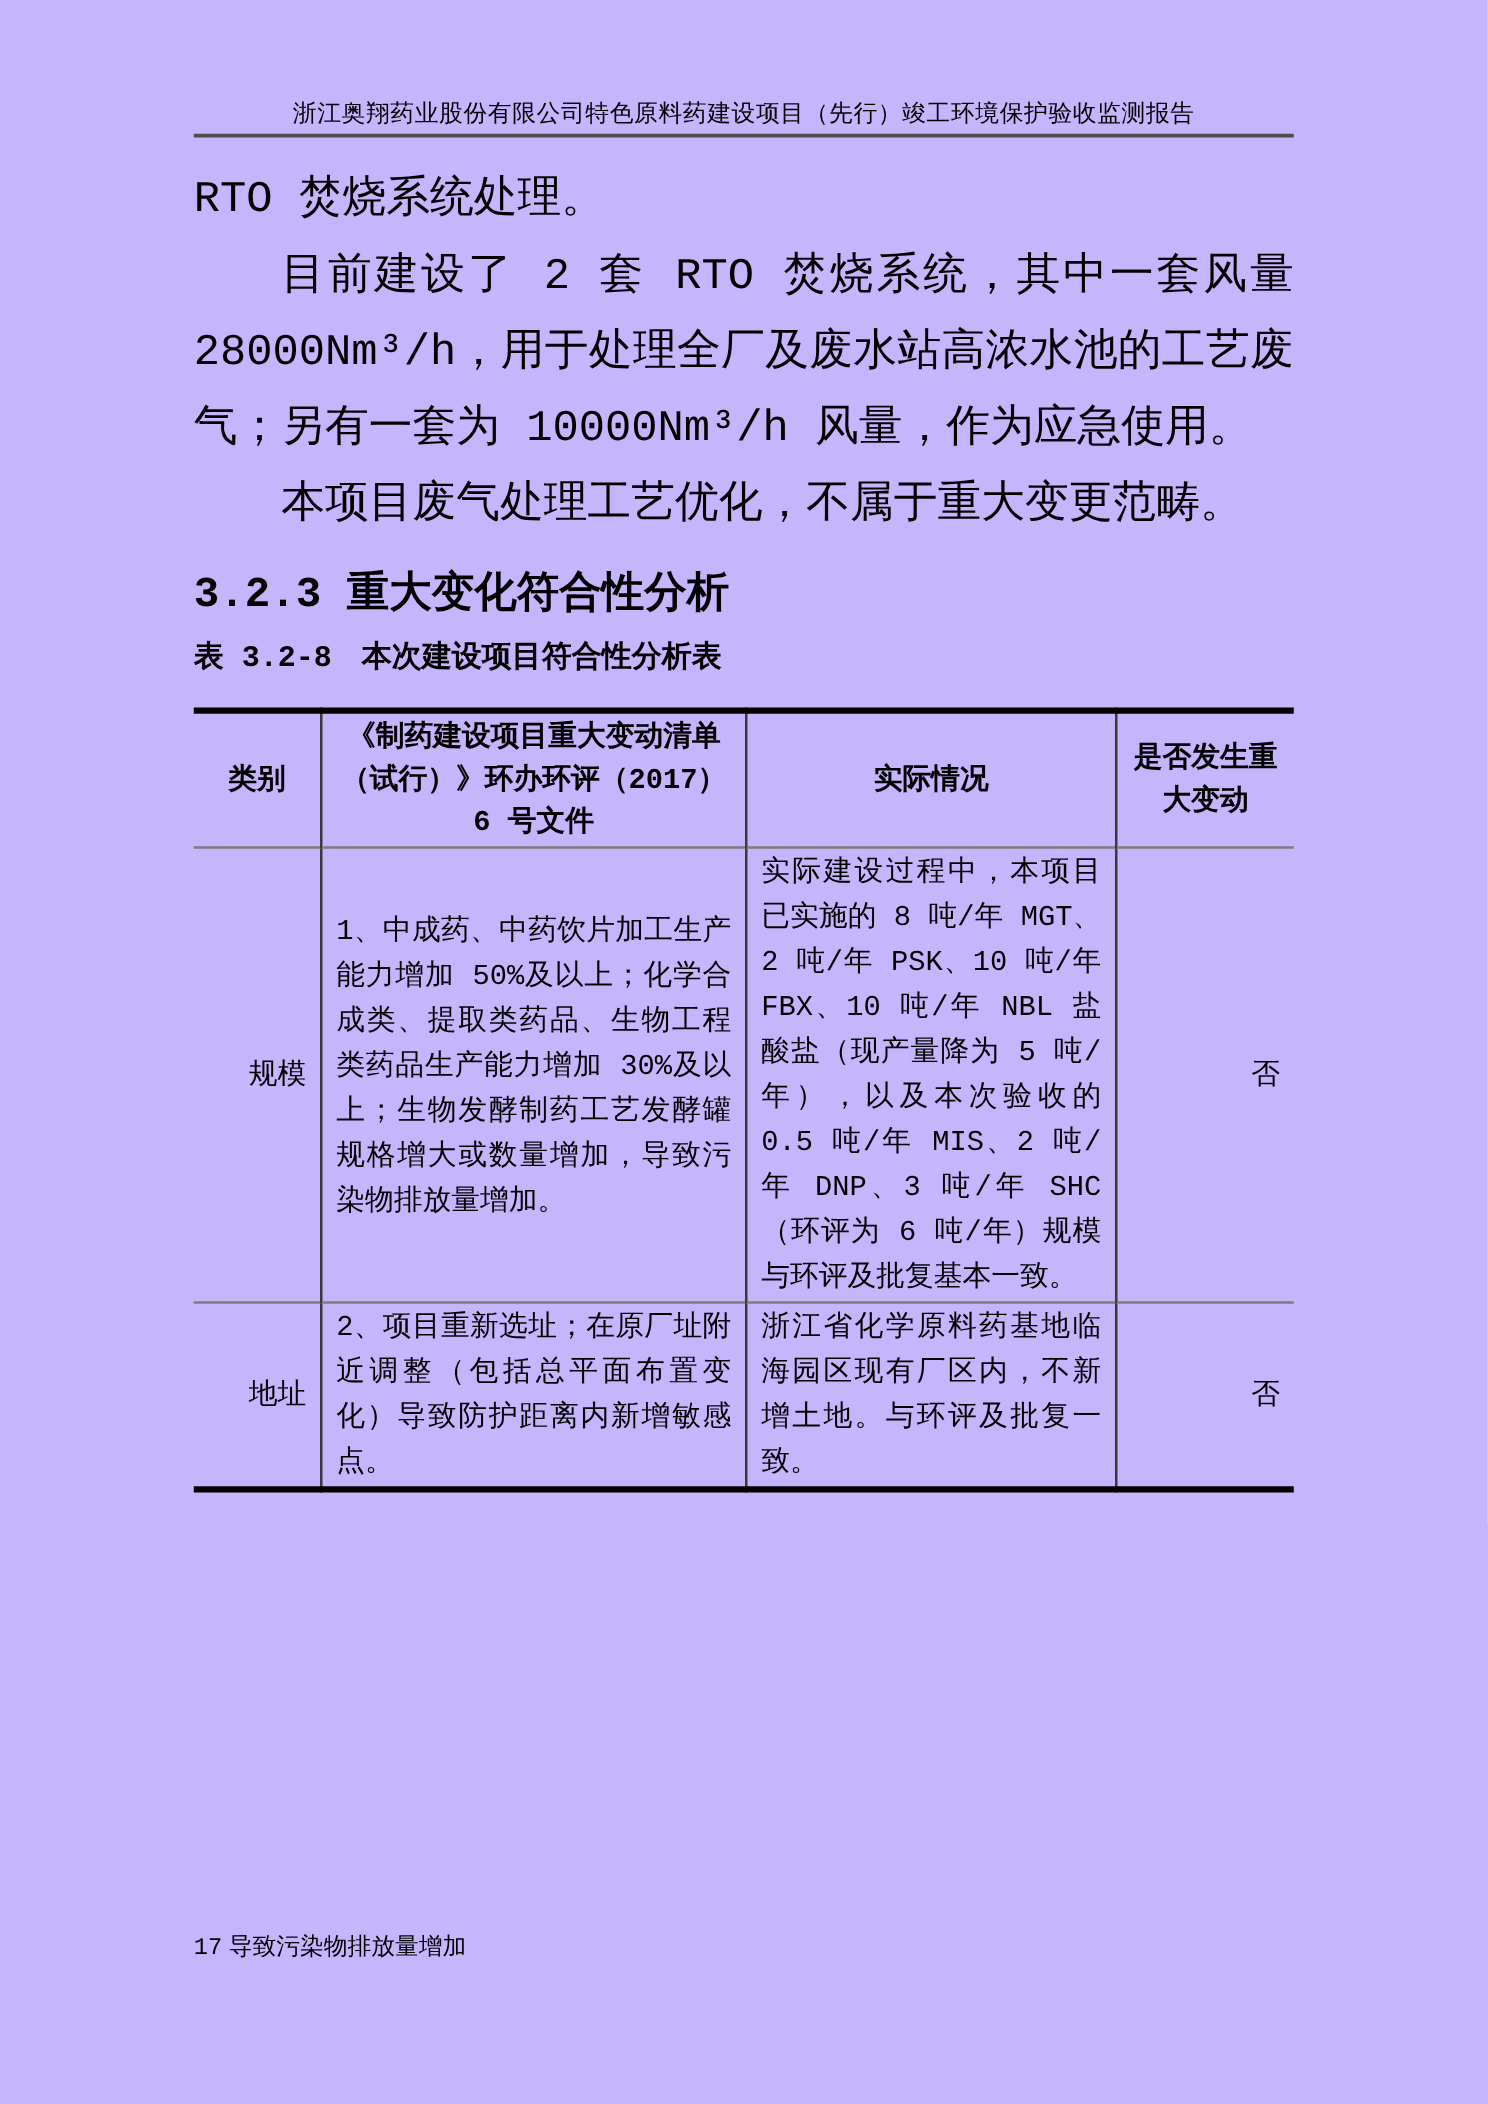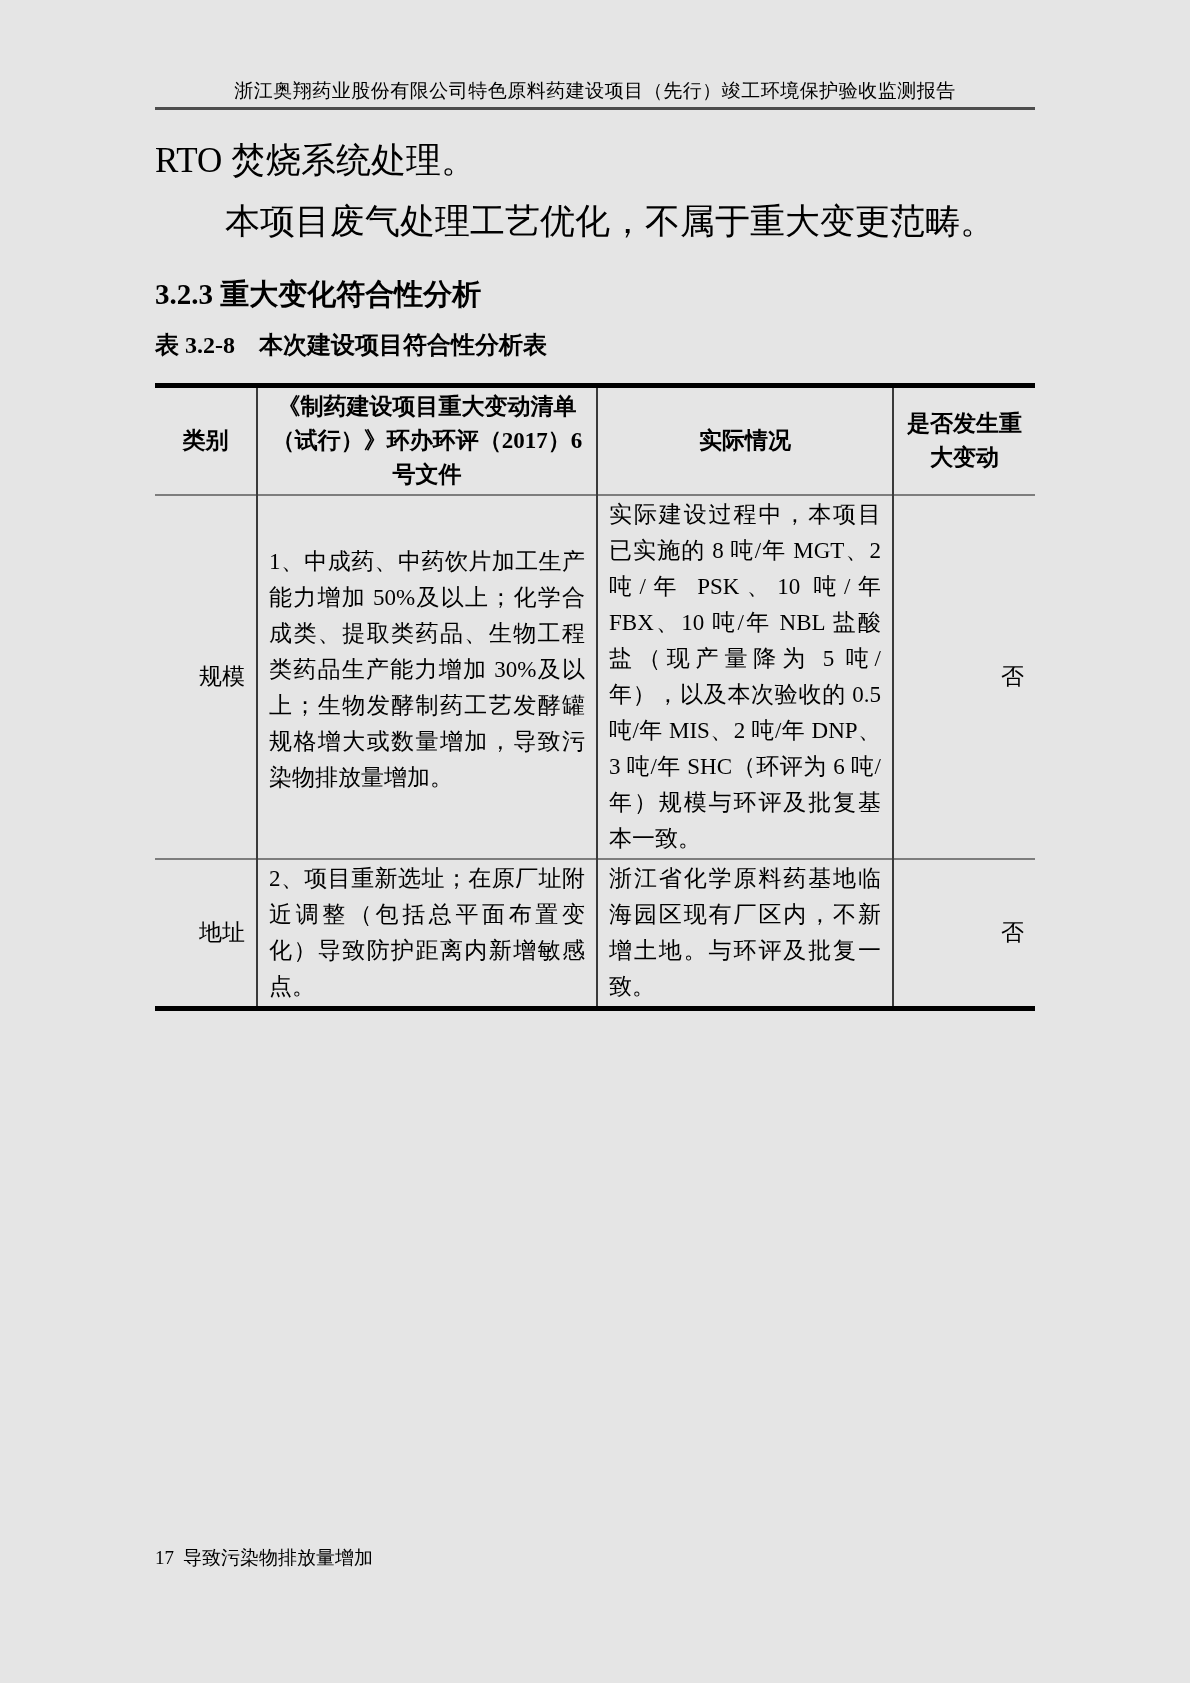--- a/index.html
+++ b/index.html
@@ -4,21 +4,21 @@
 <style>
   html, body { margin: 0; padding: 0; }
   body {
     width: 1190px; height: 1683px;
     background: #ffffff;
     color: #000000;
     font-family: "Liberation Serif", "DejaVu Serif", serif;
     position: relative;
     overflow: hidden;
   }
-  .page { position: absolute; inset: 0; background: #e5e5e5; }
+  .page { position: absolute; inset: 0; background: #c4b5fd; font-family: Liberation Mono, monospace; }
 
   
   .header-title {
     position: absolute;
     top: 78px; left: 155px; width: 880px;
     text-align: center;
     font-size: 19px;
     letter-spacing: 0.5px;
     white-space: nowrap;
   }
@@ -36,21 +36,21 @@
   .content p {
     margin: 0;
     font-size: 35px;
     line-height: 61px;
     text-align: justify;
   }
   .content p.indent { text-indent: 2em; }
 
   .section-heading {
     margin: 22px 0 0 0;
-    font-size: 29px;
+    font-size: 34px;
     font-weight: bold;
     line-height: 40px;
   }
   .table-caption {
     margin: 14px 0 0 0;
     text-align: left;
     font-size: 24px;
     font-weight: bold;
     line-height: 34px;
   }
@@ -103,20 +103,21 @@
 </head>
 <body>
 
 <div class="page">
 
   <div class="header-title">浙江奥翔药业股份有限公司特色原料药建设项目（先行）竣工环境保护验收监测报告</div>
   <div class="header-rule"></div>
 
   <div class="content">
     <p>RTO 焚烧系统处理。</p>
+    <p class="indent">目前建设了 2 套 RTO 焚烧系统，其中一套风量 28000Nm³/h，用于处理全厂及废水站高浓水池的工艺废气；另有一套为 10000Nm³/h 风量，作为应急使用。</p>
     <p class="indent">本项目废气处理工艺优化，不属于重大变更范畴。</p>
 
     <h3 class="section-heading">3.2.3 重大变化符合性分析</h3>
 
     <div class="table-caption">表 3.2-8　本次建设项目符合性分析表</div>
 
     <table class="analysis">
       <colgroup>
         <col class="c1">
           <col class="c2">

